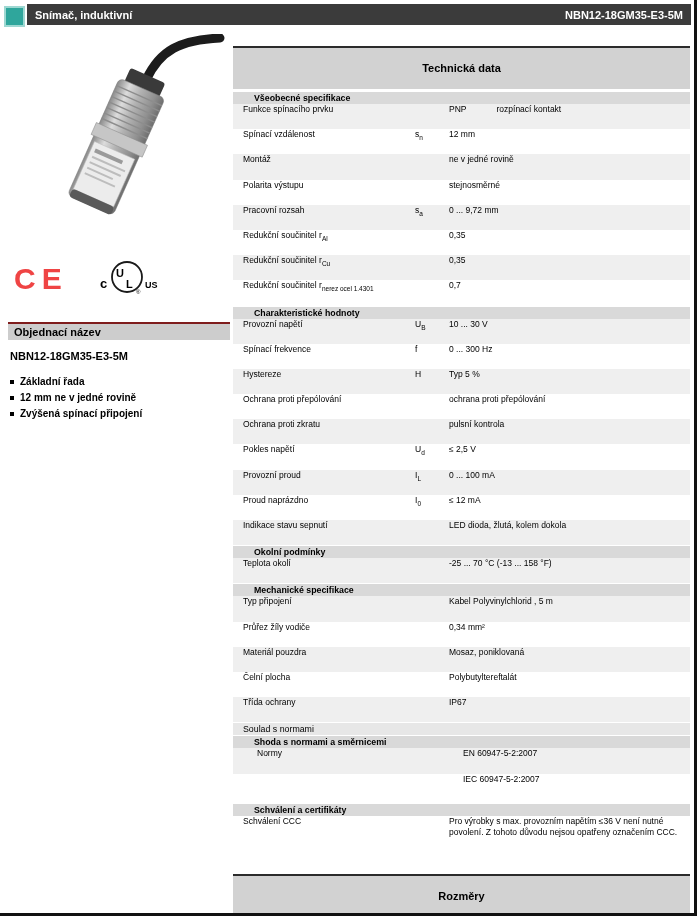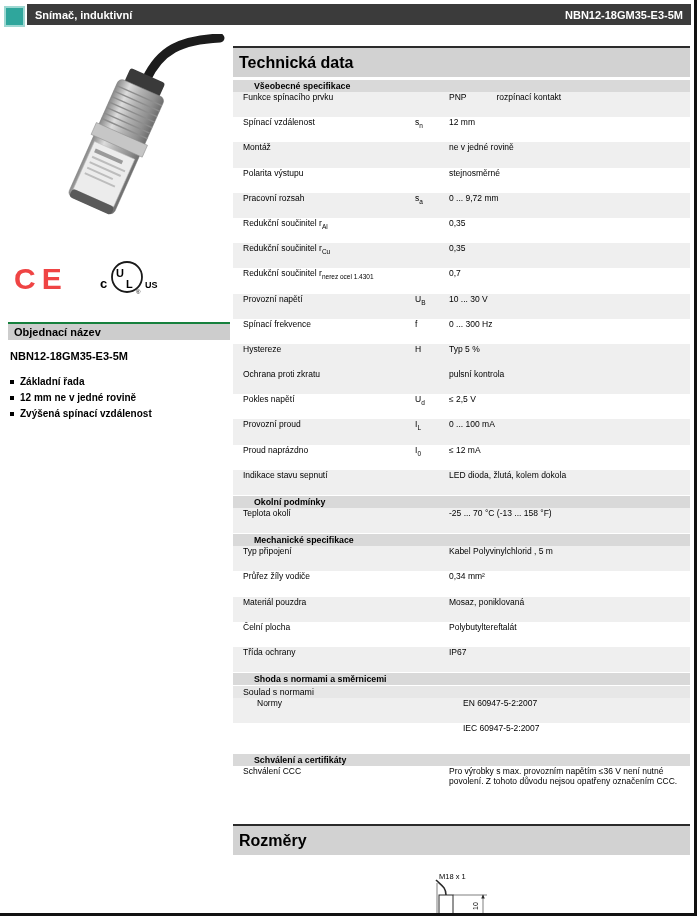--- a/index.html
+++ b/index.html
@@ -9,30 +9,30 @@
   
   .topbar{position:absolute;left:4px;top:4px;width:687px;height:21px;display:flex;align-items:stretch;}
   .accent{width:17px;height:17px;margin-top:2px;background:#2fa69c;border:2px solid #9ed8d2;flex:none;}
   .bar{flex:1;margin-left:2px;background:#3b3b3b;color:#fff;display:flex;justify-content:space-between;
        align-items:center;padding:0 8px;font-size:11px;font-weight:bold;}
   
   .sidebar{position:absolute;left:8px;top:34px;width:222px;}
   .photo{height:208px;}
   .logos{display:flex;align-items:center;gap:30px;margin:14px 0 0 6px;height:46px;}
   .ce{font-size:30px;letter-spacing:6px;color:#ef4444;font-weight:600;}
-  .orderbar{margin-top:20px;background:#cdcdcd;border-top:2px solid #15803d;font-weight:bold;
+  .orderbar{margin-top:20px;background:#cdcdcd;border-top:2px solid #7f1d1d;font-weight:bold;
             font-size:11px;padding:2px 6px;}
   .ordernum{font-weight:bold;font-size:11px;margin:10px 0 0 2px;}
   .bullets{margin-top:12px;}
   .bullet{display:flex;font-size:10px;font-weight:bold;line-height:16px;}
   .bullet .sq{width:4px;height:4px;background:#000;margin:6px 6px 0 2px;flex:none;}
   
   .rightcol{position:absolute;left:233px;top:46px;width:457px;}
-  .secbar{background:#d2d2d2;border-top:2px solid #2b2b2b;font-weight:bold;font-size:16px;
-          padding:8px 6px;line-height:13px;}
+  .secbar{background:#d2d2d2;border-top:2px solid #2b2b2b;font-weight:bold;font-size:11px;
+          padding:14px 6px;line-height:13px;text-align:center;}
   .secbar.mt{margin-top:26px;}
   .ttable{margin-top:3px;}
   .trow{display:flex;align-items:flex-start;padding:0 4px 11px 10px;font-size:8.5px;line-height:10.5px;}
   .trow.shade{background:#efefef;}
   .trow.ind .c-label{padding-left:14px;}
   .c-label{width:172px;flex:none;}
   .c-sym{width:34px;flex:none;}
   .c-val{flex:1;}
   .trow sub{font-size:6.5px;}
   .v2{margin-left:30px;}
@@ -104,21 +104,21 @@
       <div class="bullet">
         <span class="sq"></span>
         <span>Základní řada</span>
       </div>
       <div class="bullet">
         <span class="sq"></span>
         <span>12 mm ne v jedné rovině</span>
       </div>
       <div class="bullet">
         <span class="sq"></span>
-        <span>Zvýšená spínací vzdálenost</span>
+        <span>Zvýšená spínací připojení</span>
       </div>
     </div>
   </div>
 
   <div class="rightcol">
     <div class="secbar">Technická data</div>
 
     <div class="ttable">
         <div class="tsec">Všeobecné specifikace</div>
         <div class="trow shade">
@@ -154,35 +154,41 @@
         <div class="trow shade">
     <div class="c-label"><span class="lbl">Redukční součinitel r</span><sub class="lblsub">Cu</sub></div>
     <div class="c-sym"><span class="sym"></span><sub class="symsub"></sub></div>
     <div class="c-val"><span class="v1">0,35</span><span class="v2"></span></div>
   </div>
         <div class="trow">
     <div class="c-label"><span class="lbl">Redukční součinitel r</span><sub class="lblsub">nerez ocel 1.4301</sub></div>
     <div class="c-sym"><span class="sym"></span><sub class="symsub"></sub></div>
     <div class="c-val"><span class="v1">0,7</span><span class="v2"></span></div>
   </div>
+        <div class="tsec">Charakteristické hodnoty</div>
         <div class="trow shade">
     <div class="c-label"><span class="lbl">Provozní napětí</span><sub class="lblsub"></sub></div>
     <div class="c-sym"><span class="sym">U</span><sub class="symsub">B</sub></div>
     <div class="c-val"><span class="v1">10 ... 30 V</span><span class="v2"></span></div>
   </div>
         <div class="trow">
     <div class="c-label"><span class="lbl">Spínací frekvence</span><sub class="lblsub"></sub></div>
     <div class="c-sym"><span class="sym">f</span><sub class="symsub"></sub></div>
     <div class="c-val"><span class="v1">0 ... 300 Hz</span><span class="v2"></span></div>
   </div>
         <div class="trow shade">
     <div class="c-label"><span class="lbl">Hystereze</span><sub class="lblsub"></sub></div>
     <div class="c-sym"><span class="sym">H</span><sub class="symsub"></sub></div>
     <div class="c-val"><span class="v1">Typ 5  %</span><span class="v2"></span></div>
   </div>
+        <div class="trow">
+    <div class="c-label"><span class="lbl">Ochrana proti přepólování</span><sub class="lblsub"></sub></div>
+    <div class="c-sym"><span class="sym"></span><sub class="symsub"></sub></div>
+    <div class="c-val"><span class="v1">ochrana proti přepólování</span><span class="v2"></span></div>
+  </div>
         <div class="trow shade">
     <div class="c-label"><span class="lbl">Ochrana proti zkratu</span><sub class="lblsub"></sub></div>
     <div class="c-sym"><span class="sym"></span><sub class="symsub"></sub></div>
     <div class="c-val"><span class="v1">pulsní kontrola</span><span class="v2"></span></div>
   </div>
         <div class="trow">
     <div class="c-label"><span class="lbl">Pokles napětí</span><sub class="lblsub"></sub></div>
     <div class="c-sym"><span class="sym">U</span><sub class="symsub">d</sub></div>
     <div class="c-val"><span class="v1">≤ 2,5 V</span><span class="v2"></span></div>
   </div>
@@ -226,22 +232,22 @@
         <div class="trow">
     <div class="c-label"><span class="lbl">Čelní plocha</span><sub class="lblsub"></sub></div>
     <div class="c-sym"><span class="sym"></span><sub class="symsub"></sub></div>
     <div class="c-val"><span class="v1">Polybutyltereftalát</span><span class="v2"></span></div>
   </div>
         <div class="trow shade">
     <div class="c-label"><span class="lbl">Třída ochrany</span><sub class="lblsub"></sub></div>
     <div class="c-sym"><span class="sym"></span><sub class="symsub"></sub></div>
     <div class="c-val"><span class="v1">IP67</span><span class="v2"></span></div>
   </div>
+        <div class="tsec tsub">Soulad s normami</div>
         <div class="tsec">Shoda s normami a směrnicemi</div>
-        <div class="tsec tsub">Soulad s normami</div>
         <div class="trow shade ind">
     <div class="c-label"><span class="lbl">Normy</span><sub class="lblsub"></sub></div>
     <div class="c-sym"><span class="sym"></span><sub class="symsub"></sub></div>
     <div class="c-val"><span class="v1">EN 60947-5-2:2007</span><span class="v2"></span></div>
   </div>
         <div class="trow ind">
     <div class="c-label"><span class="lbl"></span><sub class="lblsub"></sub></div>
     <div class="c-sym"><span class="sym"></span><sub class="symsub"></sub></div>
     <div class="c-val"><span class="v1">IEC 60947-5-2:2007</span><span class="v2"></span></div>
   </div>

